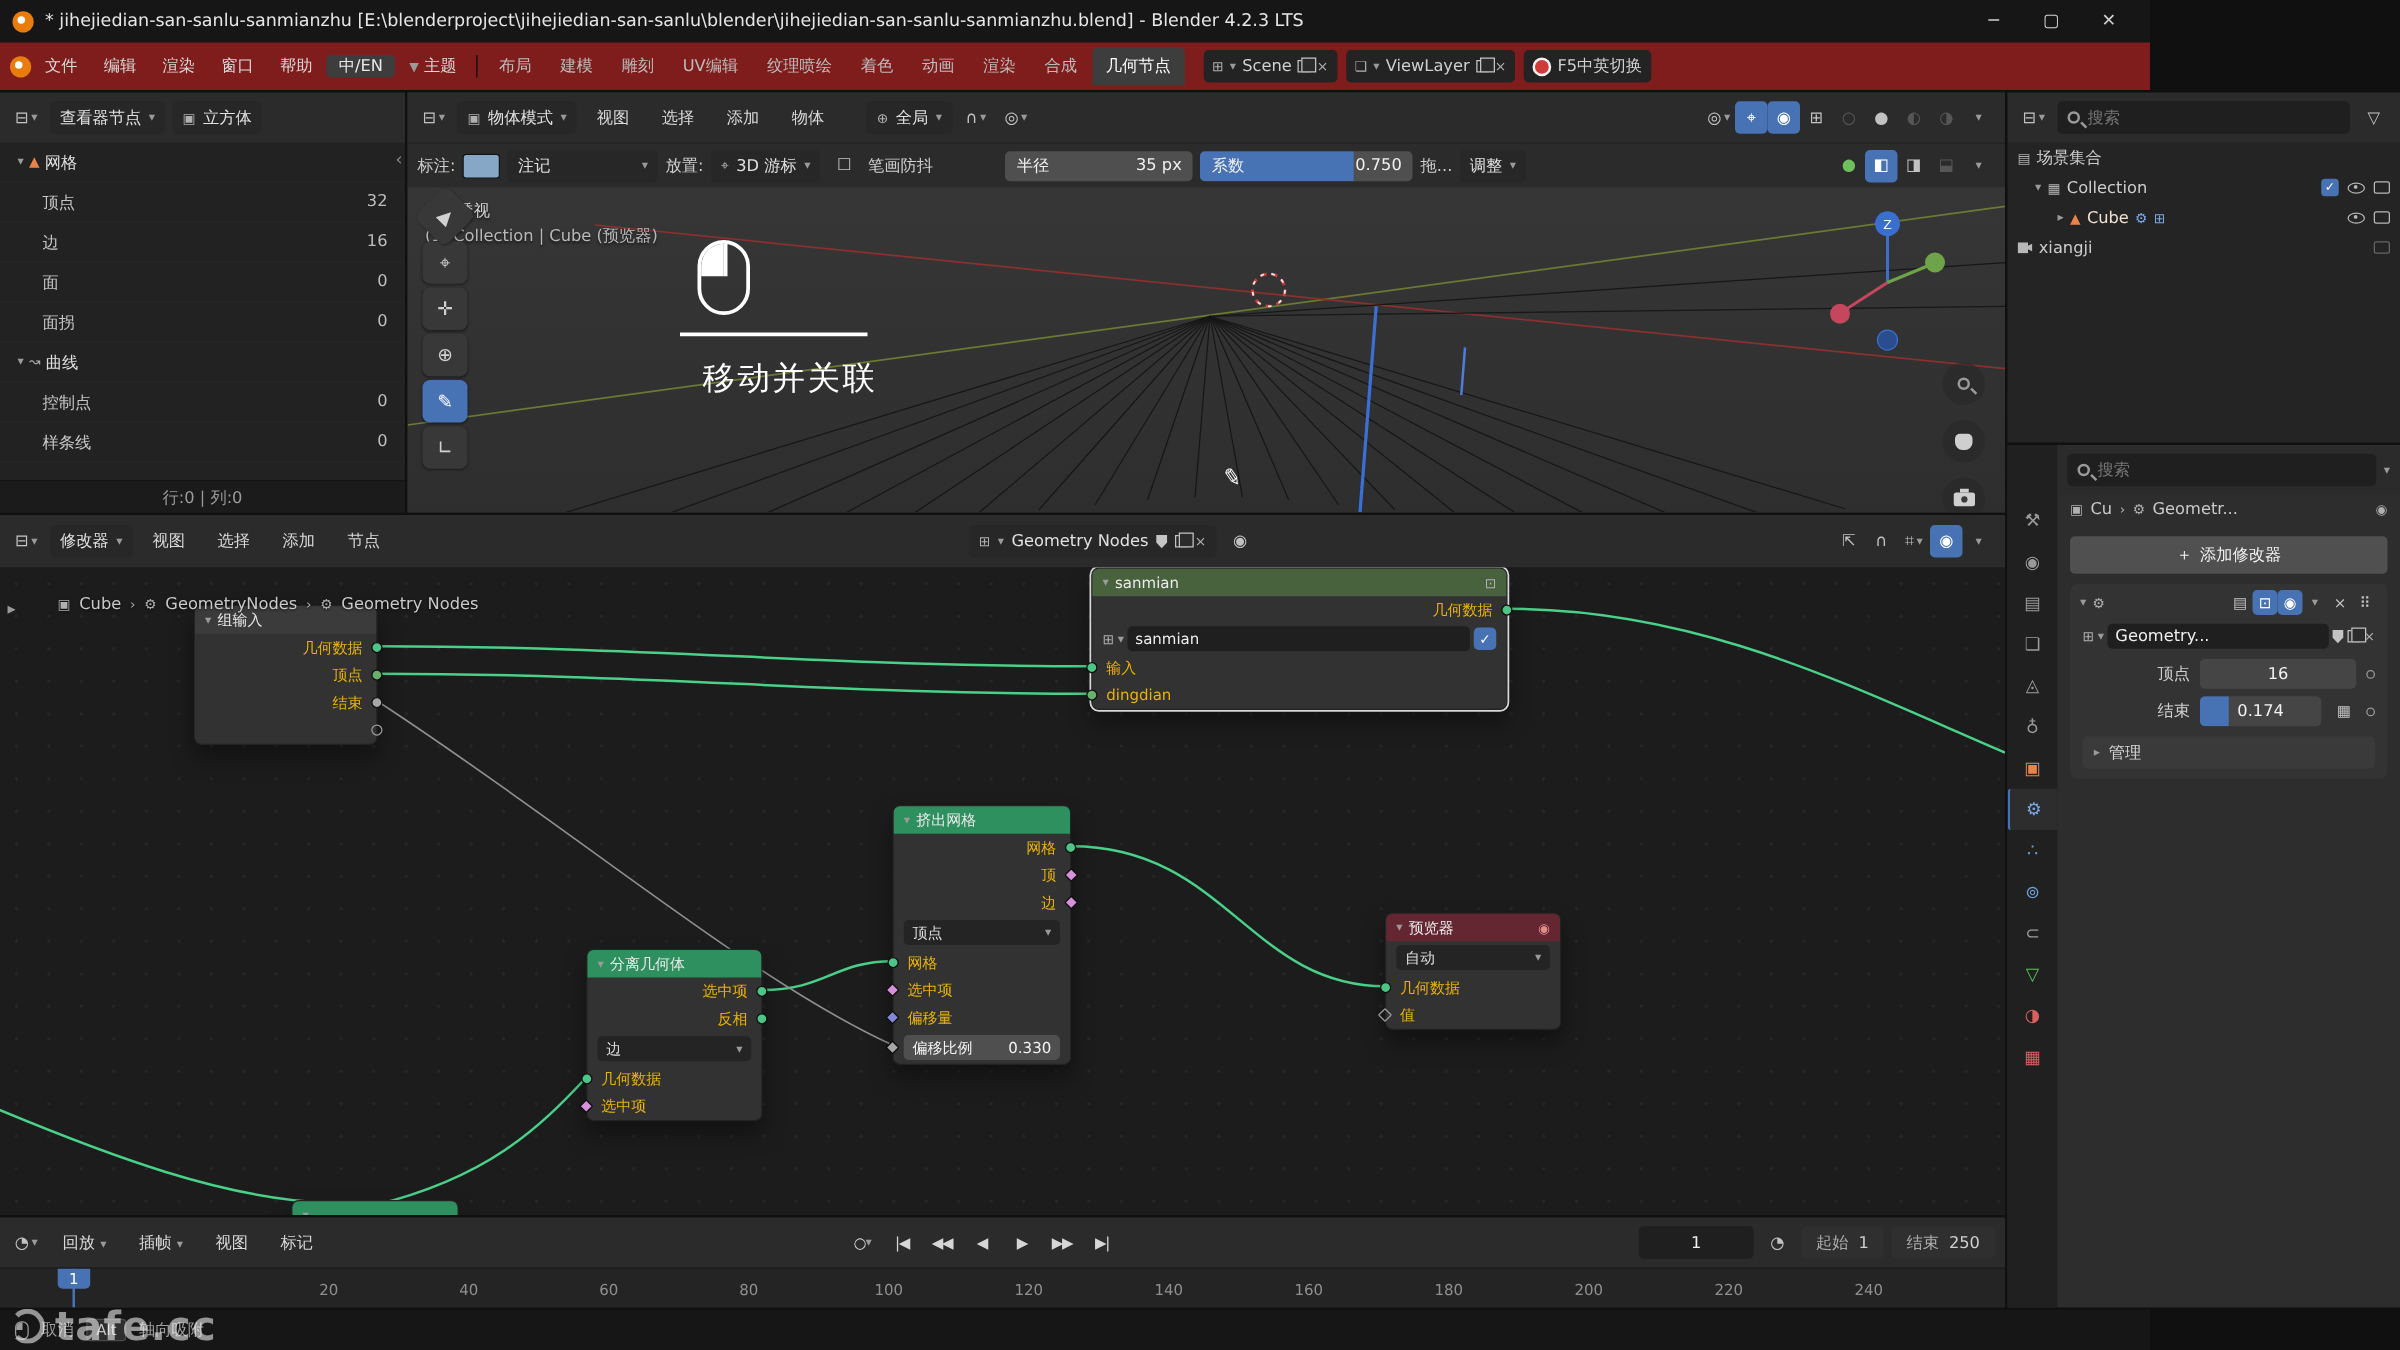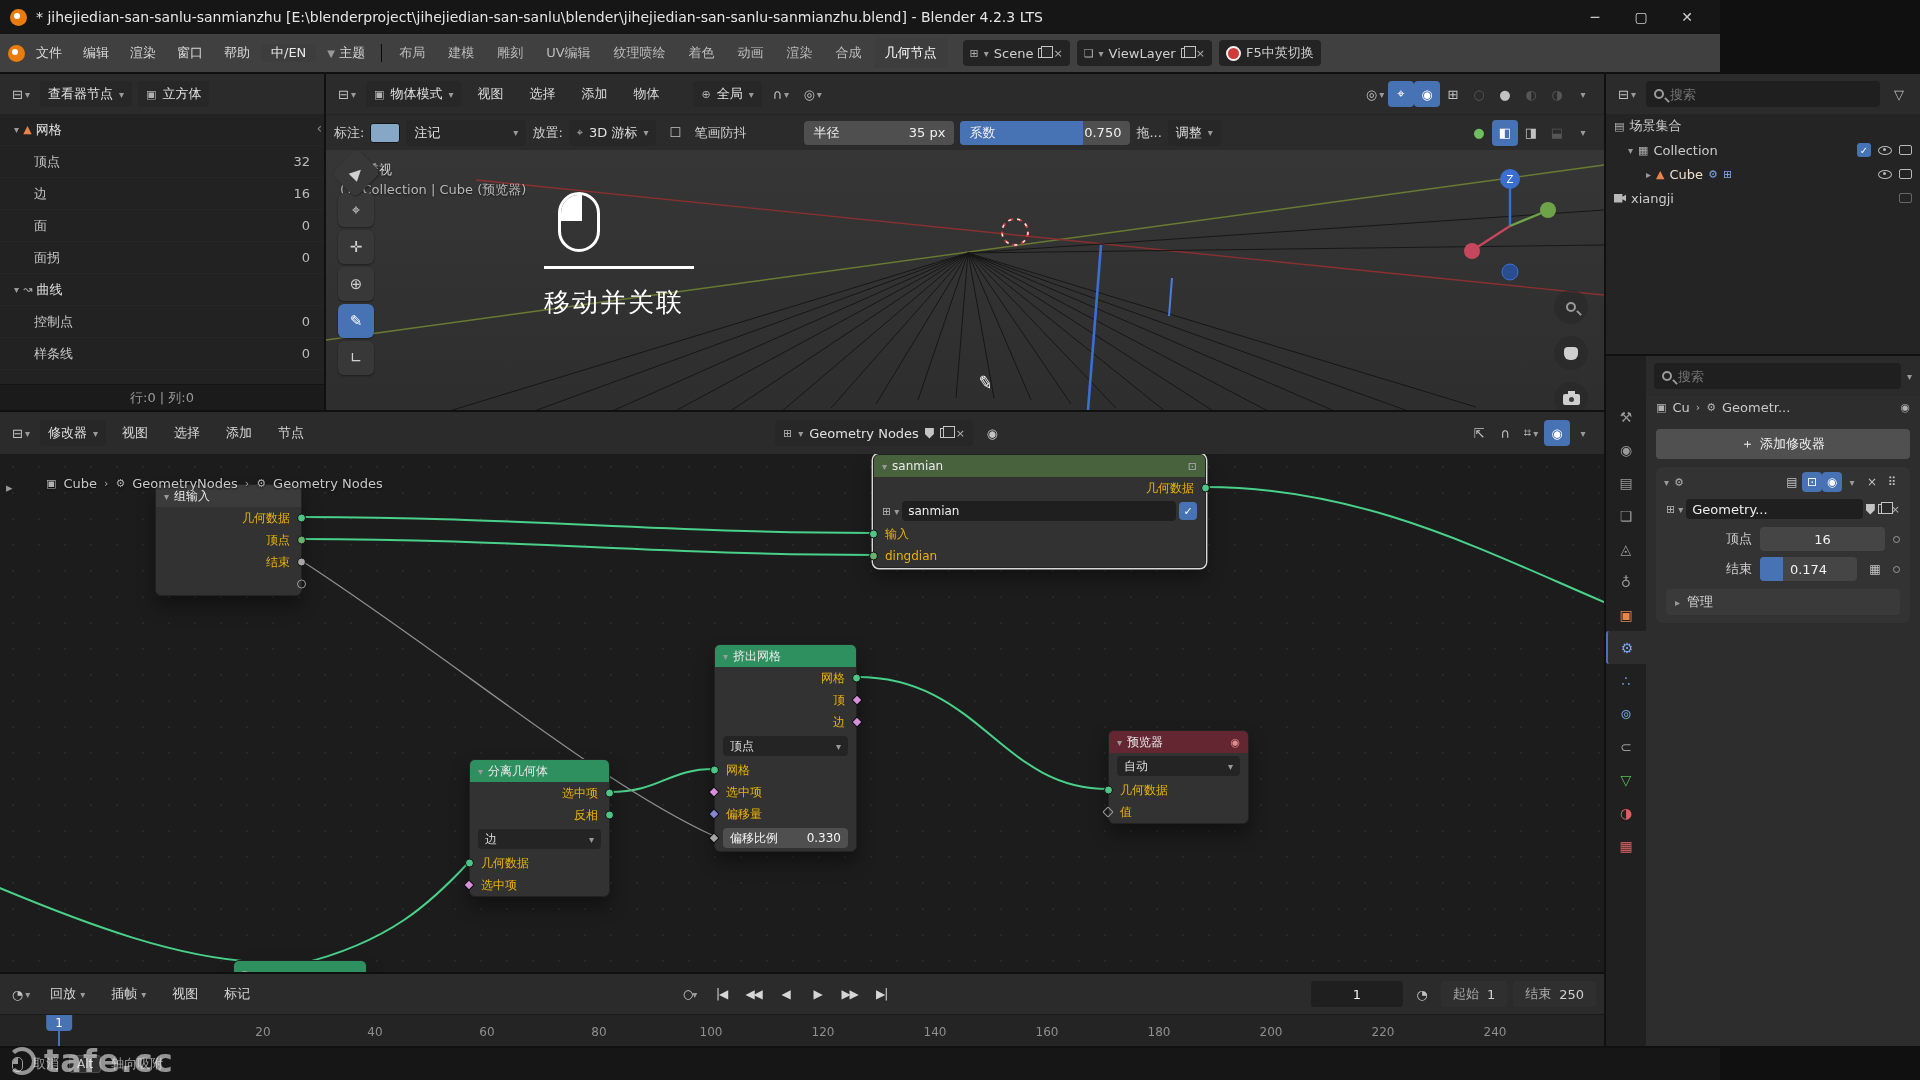--- a/index.html
+++ b/index.html
@@ -11,21 +11,21 @@
   .vsep { width:1px; height:18px; background:#0a0a0a; margin:0 5px; }
 
   
   .titlebar { position:absolute; top:0; left:0; right:0; height:34px; background:#161616; display:flex; align-items:center; padding:0 10px; gap:9px; font-size:14px; color:#e6e6e6; }
   .blender-logo { width:17px; height:17px; border-radius:50%; background:#e87d0d; position:relative; flex:0 0 auto; }
   .blender-logo::after { content:""; position:absolute; left:4px; top:4px; width:6px; height:6px; border-radius:50%; background:#fff; }
   .win-btns { margin-left:auto; display:flex; }
   .win-btn { width:46px; height:34px; display:flex; align-items:center; justify-content:center; color:#cfcfcf; font-size:14px; }
 
   
-  .topbar { position:absolute; top:34px; left:0; right:0; height:38px; background:#404040; display:flex; align-items:center; padding:0 8px; gap:1px; }
+  .topbar { position:absolute; top:34px; left:0; right:0; height:38px; background:#7f1d1d; display:flex; align-items:center; padding:0 8px; gap:1px; }
   .menu { padding:5px 10px; border-radius:4px; color:#d8d8d8; }
   .chip { background:#3d3d3d; border-radius:4px; padding:0 10px; color:#e8e8e8; }
   .tab { padding:6px 11px; border-radius:4px 4px 0 0; color:#bdbdbd; }
   .tab.active { background:#3d3d3d; color:#ffffff; }
   .selector { background:#232323; border-radius:4px; height:26px; display:flex; align-items:center; gap:5px; padding:0 7px; margin-left:6px; }
   .mini { font-size:11px; color:#b0b0b0; }
   .red-dot { width:15px; height:15px; border-radius:50%; background:#d23a3a; border:2px solid #f2f2f2; }
 
   
   .editor { position:absolute; overflow:hidden; background:#2b2b2b; }
@@ -58,21 +58,21 @@
   .vp-canvas { position:relative; height:260px; background:linear-gradient(#363636,#2e2e2e); }
   .vp-text { position:absolute; left:14px; top:10px; color:#d4d4d4; font-size:13px; line-height:20px; text-shadow:0 1px 2px rgba(0,0,0,.6); }
   .vp-toolbar { position:absolute; left:12px; top:6px; display:flex; flex-direction:column; gap:3px; }
   .tool { width:36px; height:34px; background:#383838; border-radius:6px; display:flex; align-items:center; justify-content:center; color:#d0d0d0; font-size:15px; box-shadow:0 1px 2px rgba(0,0,0,.4); }
   .tool.active { background:#4772b3; color:#fff; }
   .hint { position:absolute; left:218px; top:42px; color:#fff; }
   .mouse { width:42px; height:60px; border:3px solid #fff; border-radius:21px; position:relative; margin-left:14px; }
   .mouse .lmb { position:absolute; left:0; top:0; width:18px; height:26px; background:#fff; border-radius:18px 0 0 0; }
   .mouse .div { position:absolute; left:18px; top:0; width:3px; height:26px; background:#fff; }
   .hint-line { width:150px; height:3px; background:#fff; margin-top:14px; }
-  .hint-text { font-size:26px; margin-top:16px; letter-spacing:2px; }
+  .hint-text { font-size:26px; margin-top:16px; letter-spacing:2px;margin-left:18px; }
   .navcol { position:absolute; right:16px; display:flex; flex-direction:column; align-items:center; }
   .navbtn { width:34px; height:34px; border-radius:50%; background:rgba(40,40,40,.6); display:flex; align-items:center; justify-content:center; margin-top:12px; color:#cfcfcf; }
   .i-hand { width:14px; height:13px; background:#cfcfcf; border-radius:4px 4px 6px 6px; }
   .i-cam { width:17px; height:11px; background:#cfcfcf; border-radius:2px; position:relative; }
   .i-cam::before { content:""; position:absolute; left:5px; top:-3px; width:7px; height:3px; background:#cfcfcf; }
   .i-cam::after { content:""; position:absolute; left:6px; top:3px; width:5px; height:5px; border-radius:50%; background:#3a3a3a; }
   .pen-cursor { position:absolute; left:652px; top:222px; color:#fff; font-size:18px; transform:rotate(10deg); }
 
   
   #node-editor { top:412px; left:0; width:1604px; height:560px; background:#1c1c1c; }

